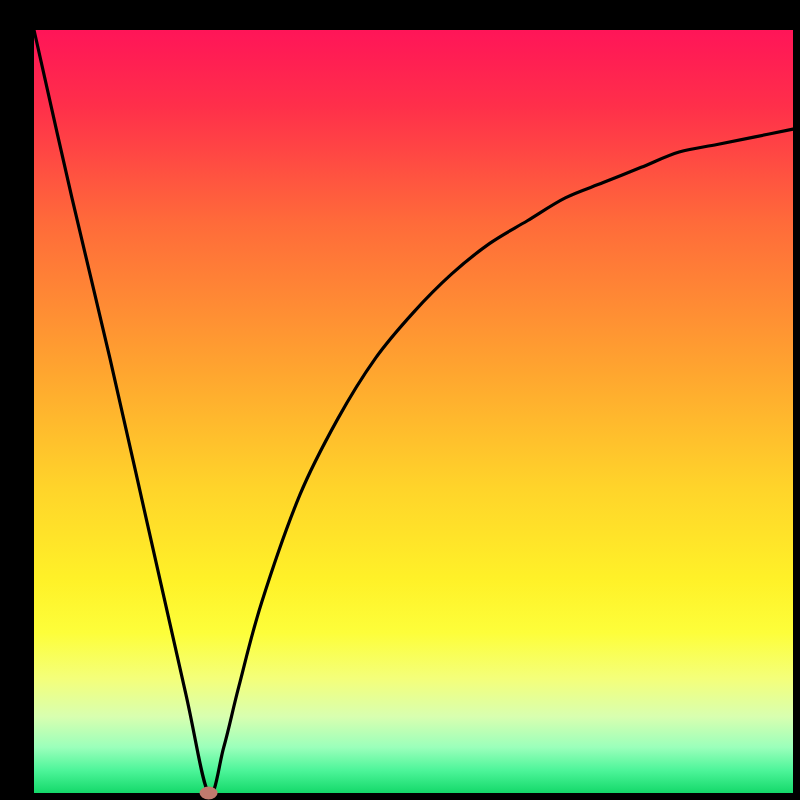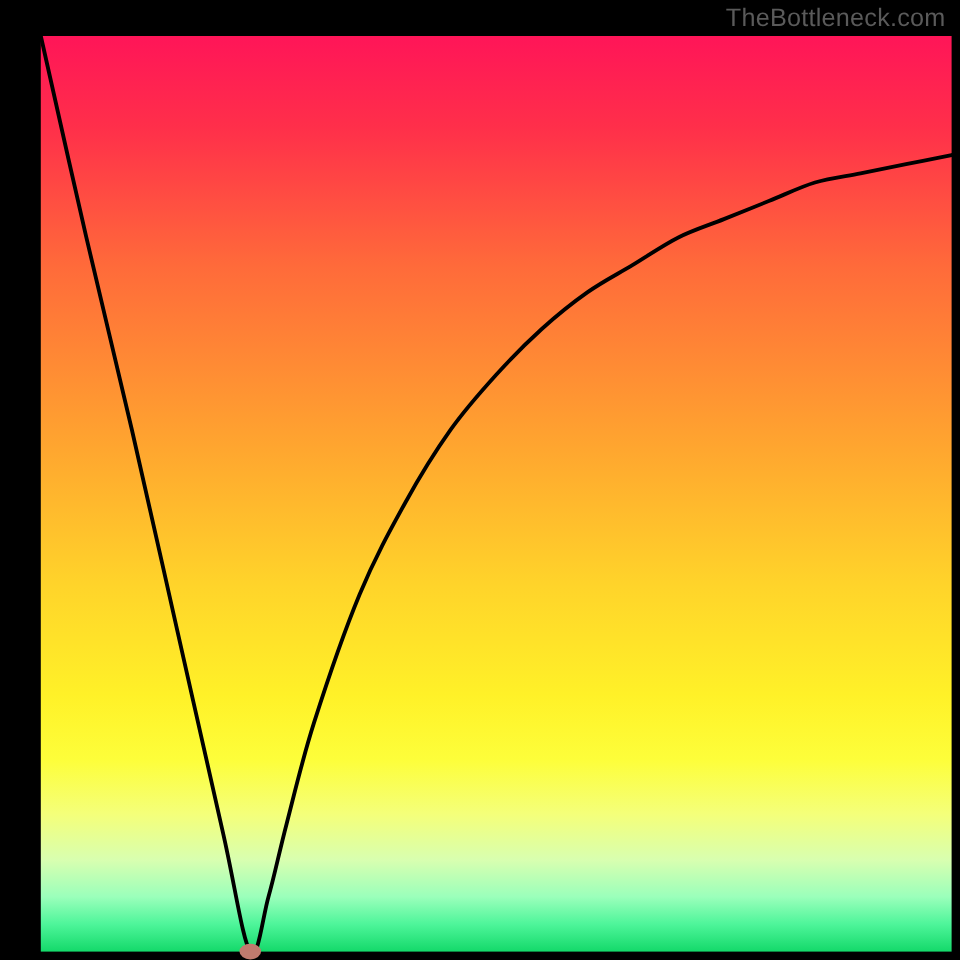--- a/index.html
+++ b/index.html
@@ -31,21 +31,20 @@
   svg {
     position: absolute;
     top: 0;
     left: 0;
   }
 </style>
 </head>
 <body>
 
 <div class="container">
-  <div class="watermark">TheBottleneck.com</div>
   <svg id="chart-svg" width="800" height="800" viewBox="0 0 800 800">
     <defs>
       <linearGradient id="bg-grad" x1="0" y1="0" x2="0" y2="1">
           <stop offset="0%" stop-color="#ff1558"></stop>
           <stop offset="10%" stop-color="#ff2f4a"></stop>
           <stop offset="25%" stop-color="#ff6a3a"></stop>
           <stop offset="45%" stop-color="#ffa62f"></stop>
           <stop offset="60%" stop-color="#ffd42a"></stop>
           <stop offset="72%" stop-color="#fff128"></stop>
           <stop offset="79%" stop-color="#fdfe3a"></stop>

